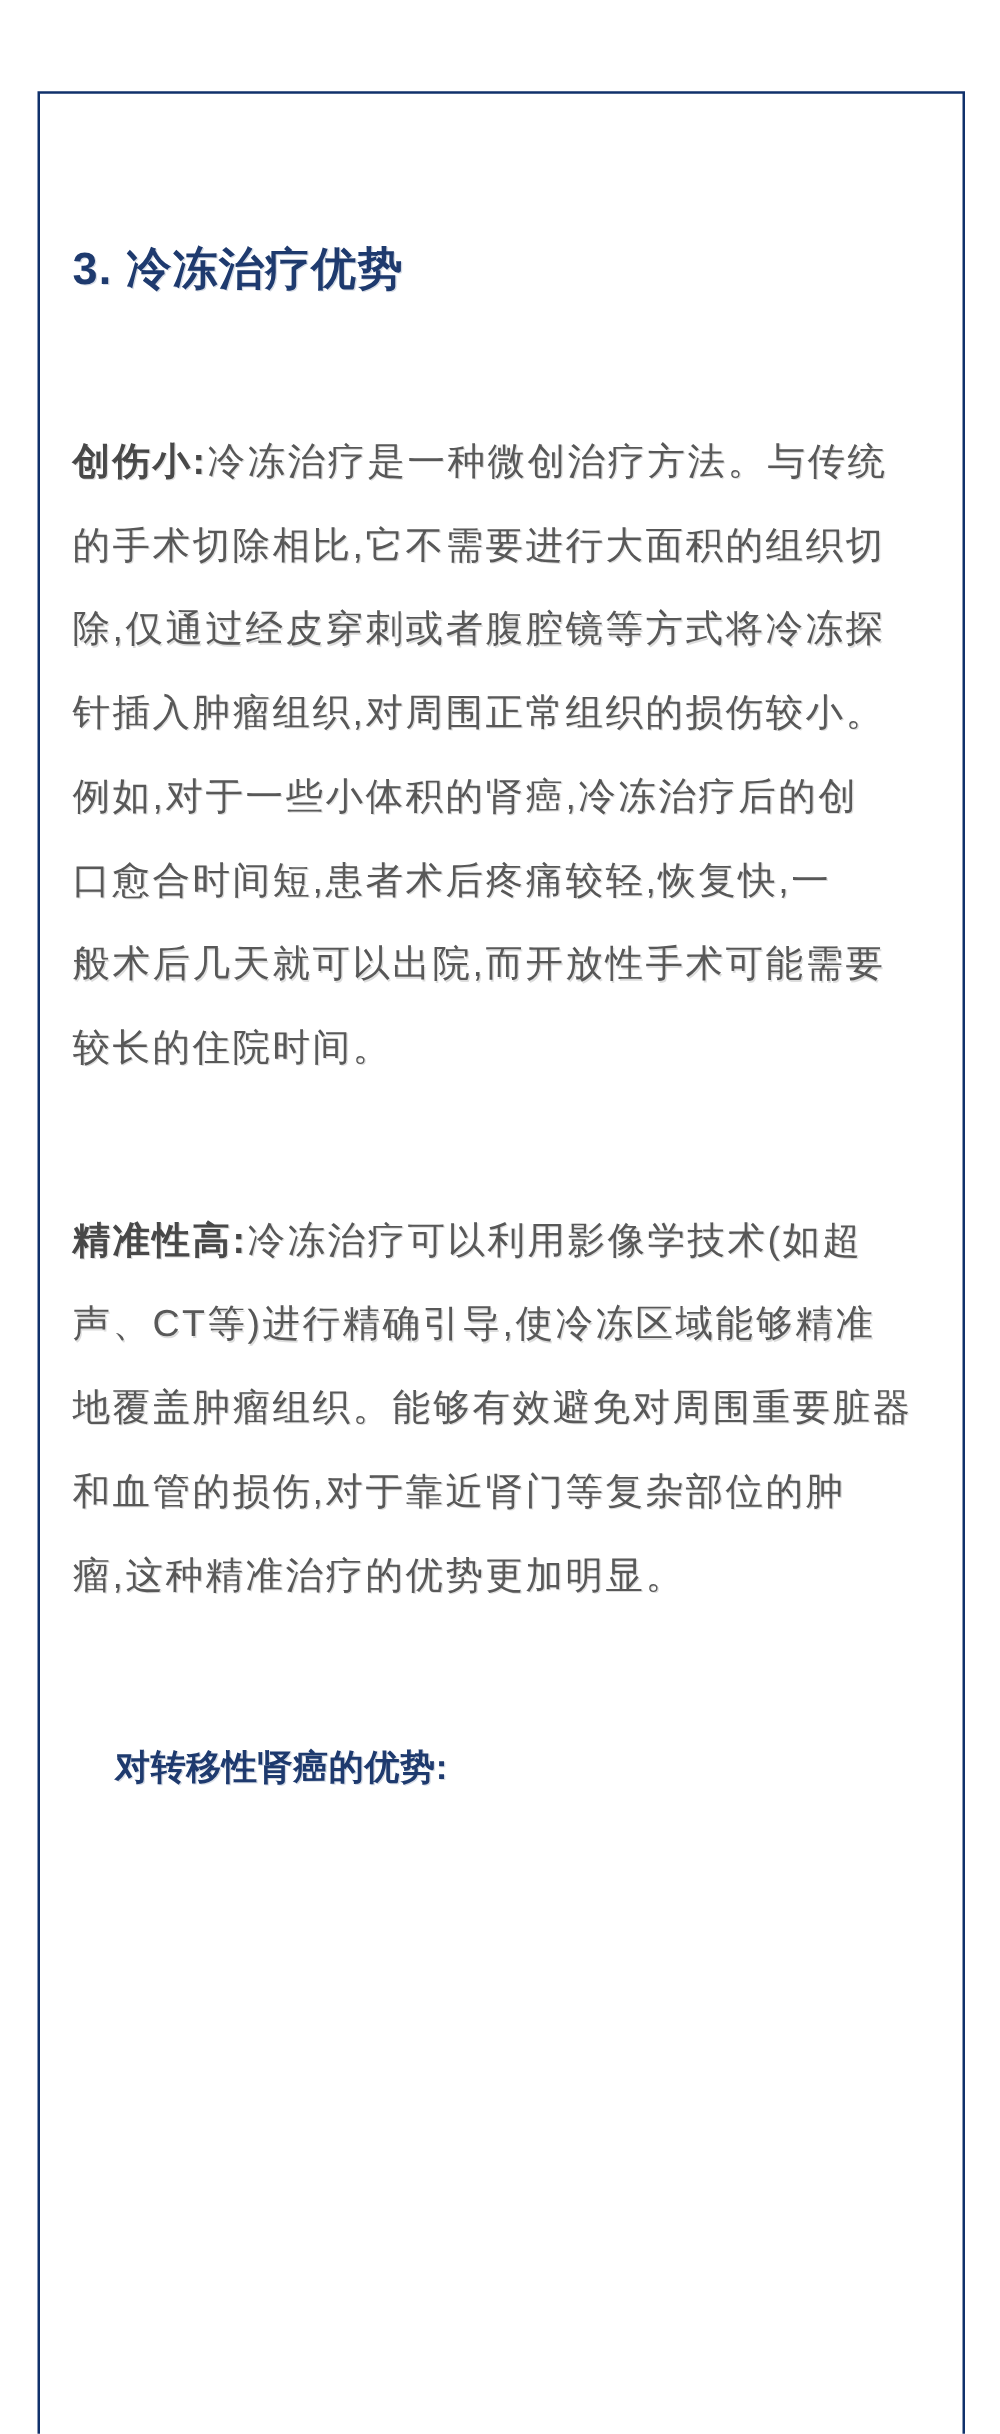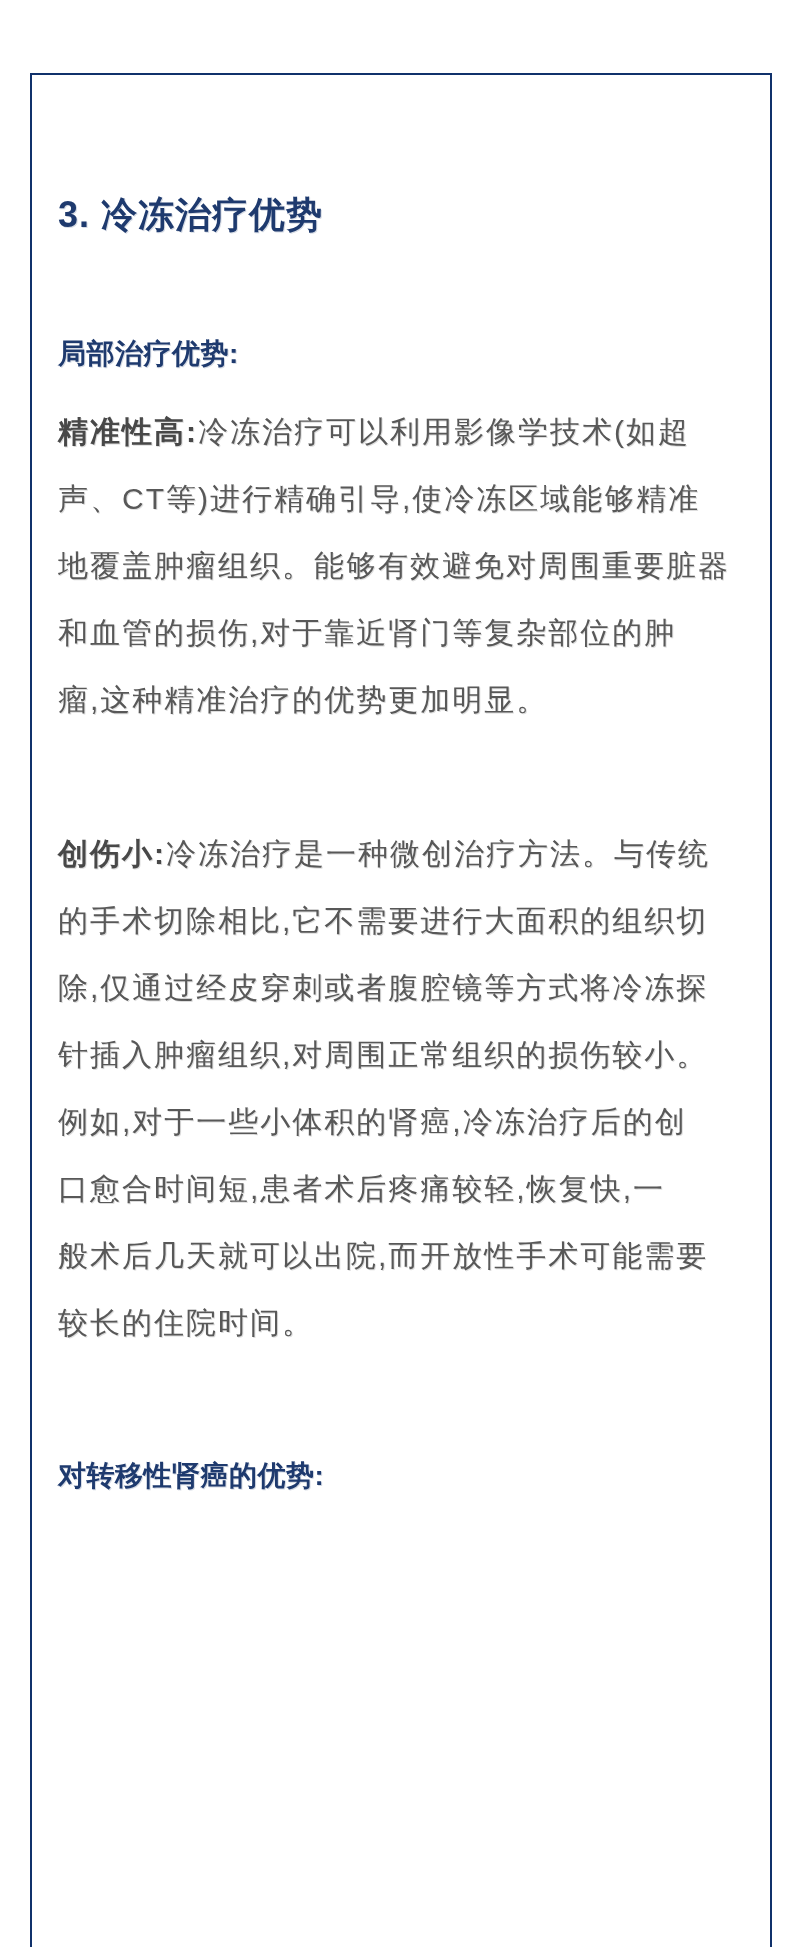--- a/index.html
+++ b/index.html
@@ -41,20 +41,21 @@
     margin: 0 0 26px 0;
     font-size: 28px;
     line-height: 36px;
     font-weight: 700;
     color: #1e3a6e;
     letter-spacing: 0.5px;
     text-shadow: 1px 1px 0 rgba(165,175,195,0.45);
   }
   h2.section-heading.second {
     margin-top: 102px;
+    margin-left: 34px;
   }
   p.para {
     margin: 0;
     width: 700px;
     font-size: 30px;
     line-height: 67px;
     letter-spacing: 2px;
     color: #585858;
     white-space: pre-line;
     text-align: left;
@@ -69,34 +70,33 @@
   }
 </style>
 </head>
 <body>
 
 <div class="page">
   <div class="card">
 
     <h1 class="title">3. 冷冻治疗优势</h1>
 
-    <h2 class="section-heading">局部治疗优势:</h2>
-
-    <p class="para"><strong class="label">精准性高:</strong><span>冷冻治疗可以利用影像学技术(如超
-声、CT等)进行精确引导,使冷冻区域能够精准
-地覆盖肿瘤组织。能够有效避免对周围重要脏器
-和血管的损伤,对于靠近肾门等复杂部位的肿
-瘤,这种精准治疗的优势更加明显。</span></p>
 
     <p class="para"><strong class="label">创伤小:</strong><span>冷冻治疗是一种微创治疗方法。与传统
 的手术切除相比,它不需要进行大面积的组织切
 除,仅通过经皮穿刺或者腹腔镜等方式将冷冻探
 针插入肿瘤组织,对周围正常组织的损伤较小。
 例如,对于一些小体积的肾癌,冷冻治疗后的创
 口愈合时间短,患者术后疼痛较轻,恢复快,一
 般术后几天就可以出院,而开放性手术可能需要
 较长的住院时间。</span></p>
 
+    <p class="para"><strong class="label">精准性高:</strong><span>冷冻治疗可以利用影像学技术(如超
+声、CT等)进行精确引导,使冷冻区域能够精准
+地覆盖肿瘤组织。能够有效避免对周围重要脏器
+和血管的损伤,对于靠近肾门等复杂部位的肿
+瘤,这种精准治疗的优势更加明显。</span></p>
+
     <h2 class="section-heading second">对转移性肾癌的优势:</h2>
 
 
   </div>
 </div>
 
 </body></html>

